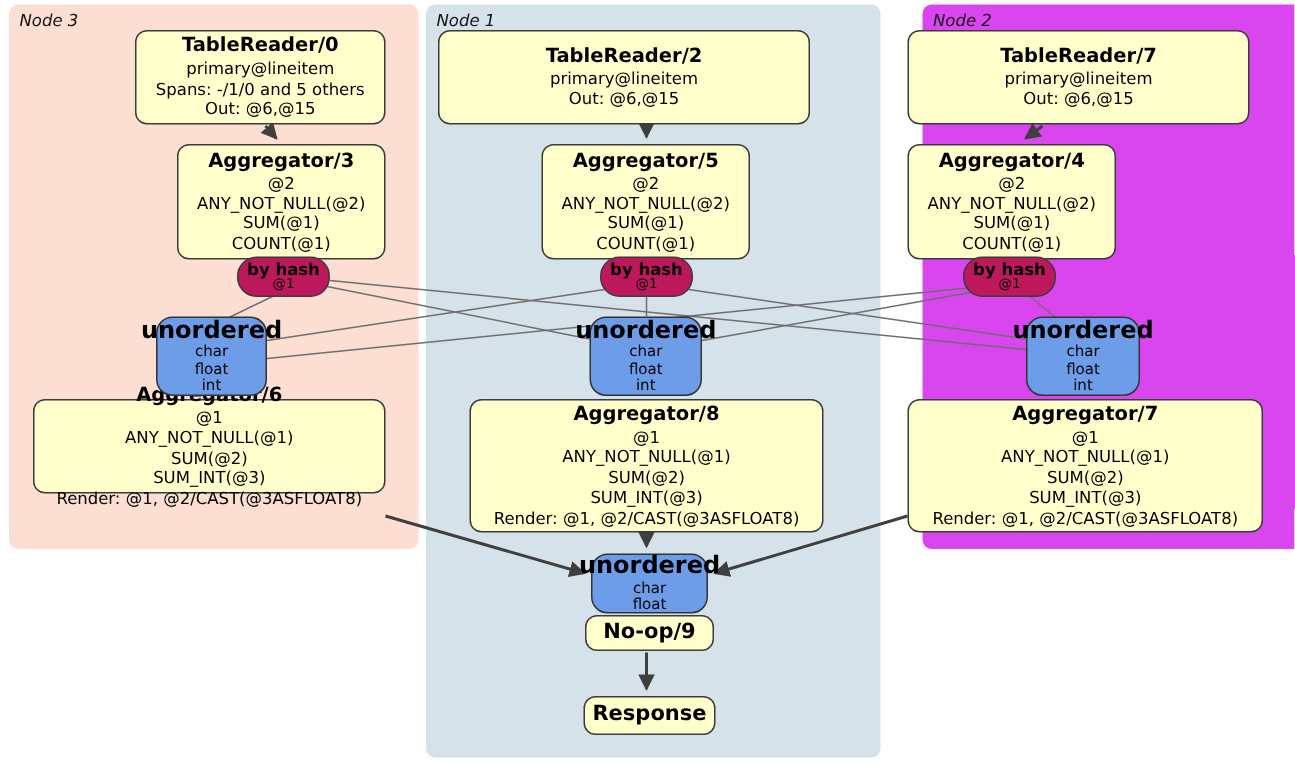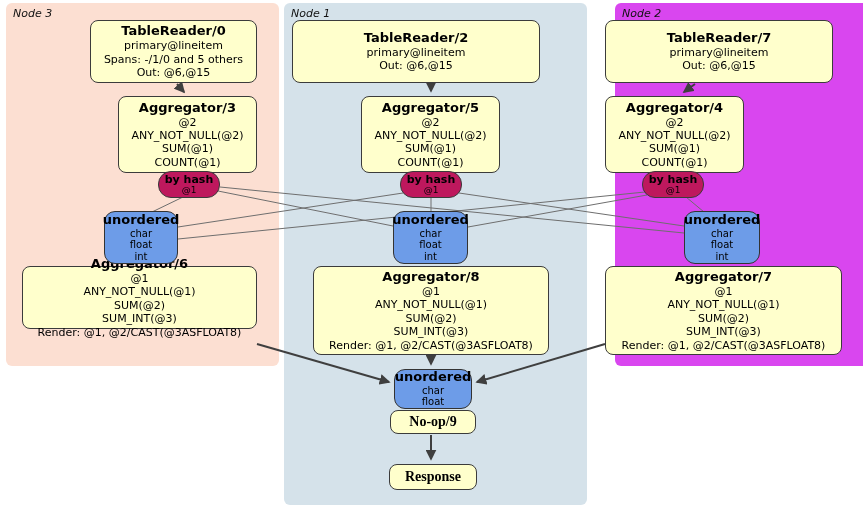--- a/index.html
+++ b/index.html
@@ -29,24 +29,24 @@
     text-align:center;line-height:1.05;box-sizing:border-box;
   }
   .router .title{font-weight:bold;font-size:11px;}
   .router .ln{font-size:9px;}
 
   .sync{
     position:absolute;z-index:4;background:#6d9ce8;border:1.5px solid #333;border-radius:11px;
     display:flex;flex-direction:column;align-items:center;justify-content:center;
     text-align:center;line-height:1.15;box-sizing:border-box;
   }
-  .sync .title{font-weight:bold;font-size:13px;}
+  .sync .title{font-weight:bold;font-size:16px;}
   .sync .ln{font-size:10px;}
 
-  .small-proc{justify-content:center;font-family:Liberation Serif, serif;}
+  .small-proc{justify-content:center;}
   .small-proc .title{font-size:14px;}
 
   #n3-tr{left:90px;top:20px;width:167px;height:63px;}
   #n3-aggt{left:118px;top:96px;width:139px;height:77px;}
   #n3-hash{left:158px;top:171px;width:62px;height:27px;}
   #n3-sync{left:104px;top:211px;width:74px;height:53px;}
   #n3-aggb{left:22px;top:266px;width:235px;height:63px;}
 
   #n1-tr{left:292px;top:20px;width:248px;height:63px;}
   #n1-aggt{left:361px;top:96px;width:139px;height:77px;}

